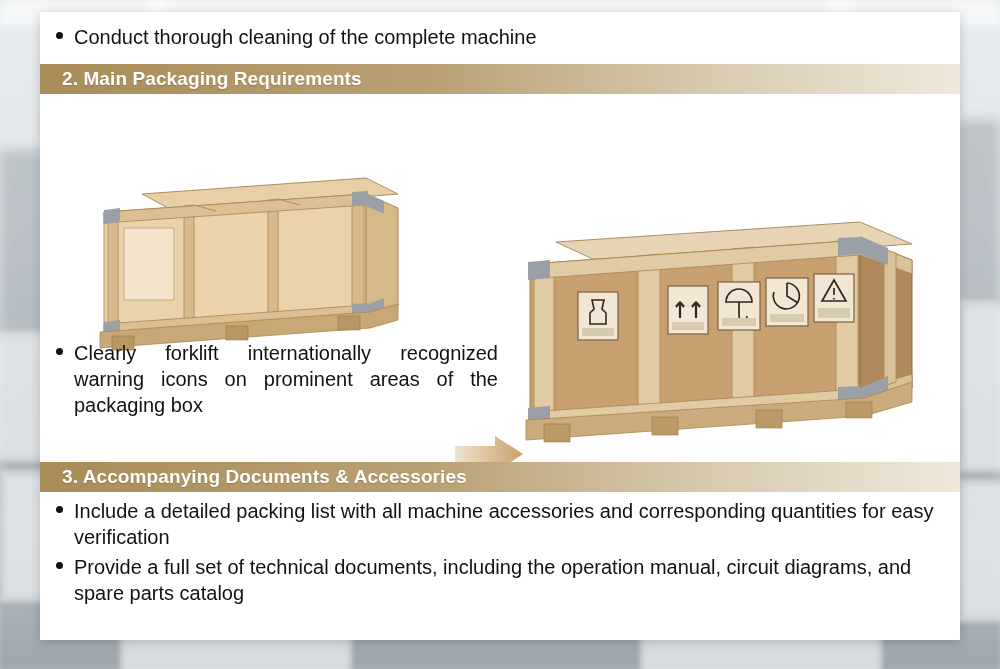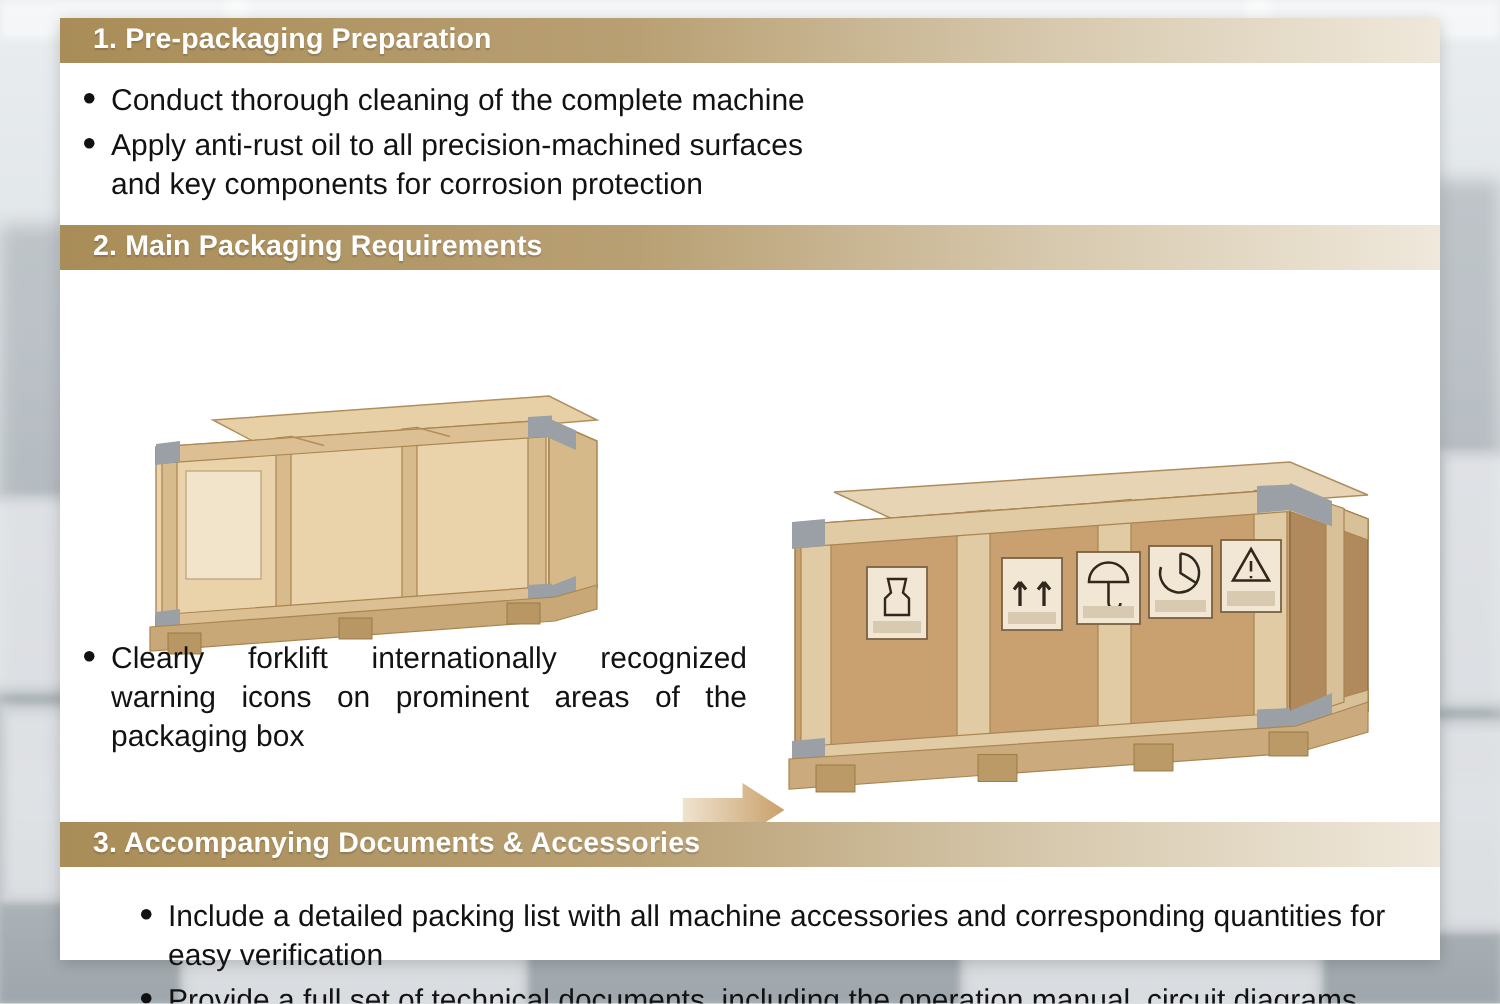--- a/index.html
+++ b/index.html
@@ -132,22 +132,21 @@
     top: 14px;
     width: 424px;
   }
   .justify li {
     text-align: justify;
     padding-right: 6px;
   }
 
   
   .sec3-body {
-    padding: 20px 16px 10px 8px;
-    margin-left: 38px;
+    padding: 6px 16px 10px 8px;
   }
 
   
   .crate-wrap {
     position: absolute;
   }
   .arrow {
     position: absolute;
     left: 415px;
     top: 340px;
@@ -182,28 +181,24 @@
     <div class="bg-box" style="left:-10px;top:330px;width:60px;height:120px;"></div>
     <div class="bg-box" style="left:958px;top:300px;width:70px;height:160px;"></div>
     <div class="bg-box" style="left:0px;top:470px;width:44px;height:120px;"></div>
     <div class="bg-box" style="left:956px;top:480px;width:60px;height:130px;"></div>
     <div class="bg-box" style="left:120px;top:612px;width:220px;height:70px;"></div>
     <div class="bg-box" style="left:640px;top:614px;width:230px;height:70px;"></div>
   </div>
 
   <div class="card">
 
-    <div class="section-bar">
-      <div class="title">1. Pre-packaging Preparation</div>
-    </div>
     <div class="sec1-body cols">
       <div class="sec1-col-a">
         <ul class="bul">
           <li>Conduct thorough cleaning of the complete machine</li>
-          <li>Apply anti-rust oil to all precision-machined surfaces and key components for corrosion protection</li>
         </ul>
       </div>
     </div>
 
     <div class="section-bar">
       <div class="title">2. Main Packaging Requirements</div>
     </div>
     <div class="sec2-body">
 
 

